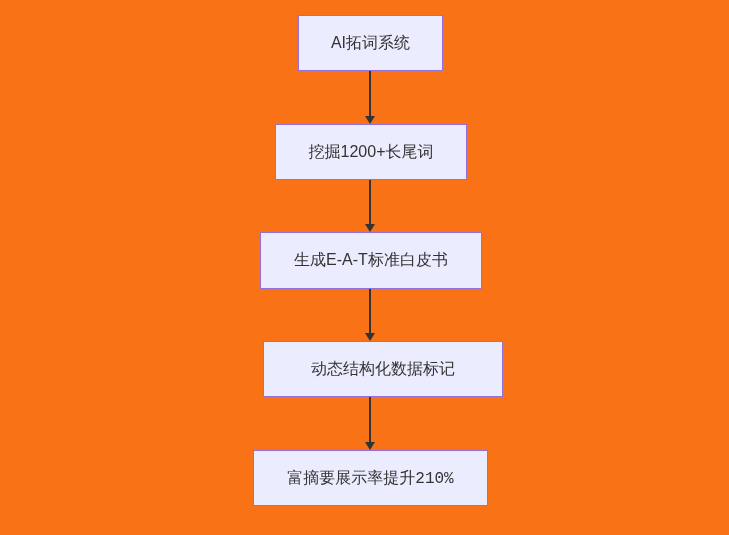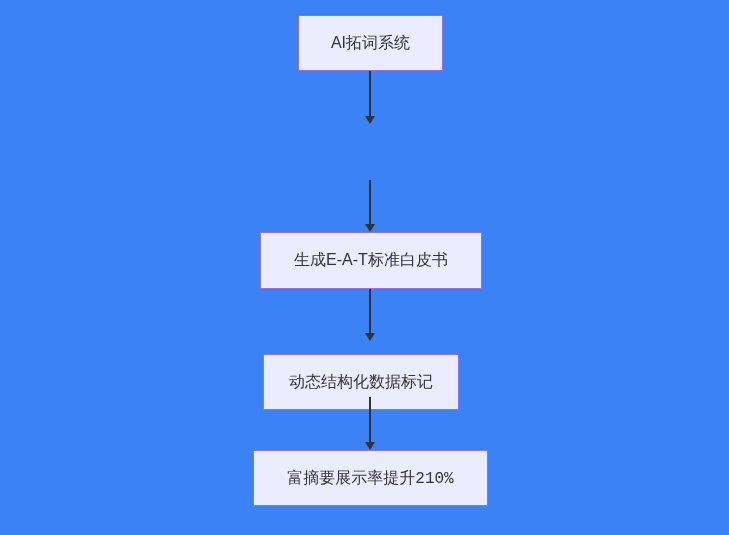--- a/index.html
+++ b/index.html
@@ -3,41 +3,41 @@
 <meta charset="utf-8">
 <style>
   html, body {
     margin: 0;
     padding: 0;
   }
   .canvas {
     position: relative;
     width: 729px;
     height: 535px;
-    background: #3b82f6;
+    background: #f97316;
     font-family: "Liberation Sans", "DejaVu Sans", sans-serif;
     overflow: hidden;
   }
   .node {
     position: absolute;
     box-sizing: border-box;
     background: #ECECFF;
     border: 1px solid #9370DB;
     color: #333333;
     font-size: 16px;
     display: flex;
     align-items: center;
     justify-content: center;
     text-align: center;
     white-space: nowrap;
   }
   .node-1 { left: 298px; top: 15px;  width: 145px; height: 56px; }
   .node-2 { left: 275px; top: 124px; width: 192px; height: 56px; }
   .node-3 { left: 260px; top: 232px; width: 222px; height: 57px; }
-  .node-4 { left: 263px; top: 354px; width: 196px; height: 56px; }
+  .node-4 { left: 263px; top: 341px; width: 240px; height: 56px; }
   .node-5 { left: 253px; top: 450px; width: 235px; height: 56px; font-family: Liberation Mono, monospace; }
 
   .edge {
     position: absolute;
     left: 364px;
     width: 12px;
   }
   .edge-1 { top: 71px;  height: 53px; }
   .edge-2 { top: 180px; height: 52px; }
   .edge-3 { top: 289px; height: 52px; }
@@ -68,20 +68,23 @@
 
   <div class="node node-1">
     <span>AI拓词系统</span>
   </div>
 
   <div class="edge edge-1">
     <div class="line"></div>
     <div class="head"></div>
   </div>
 
+  <div class="node node-2">
+    <span>挖掘1200+长尾词</span>
+  </div>
 
   <div class="edge edge-2">
     <div class="line"></div>
     <div class="head"></div>
   </div>
 
   <div class="node node-3">
     <span>生成E-A-T标准白皮书</span>
   </div>
 

